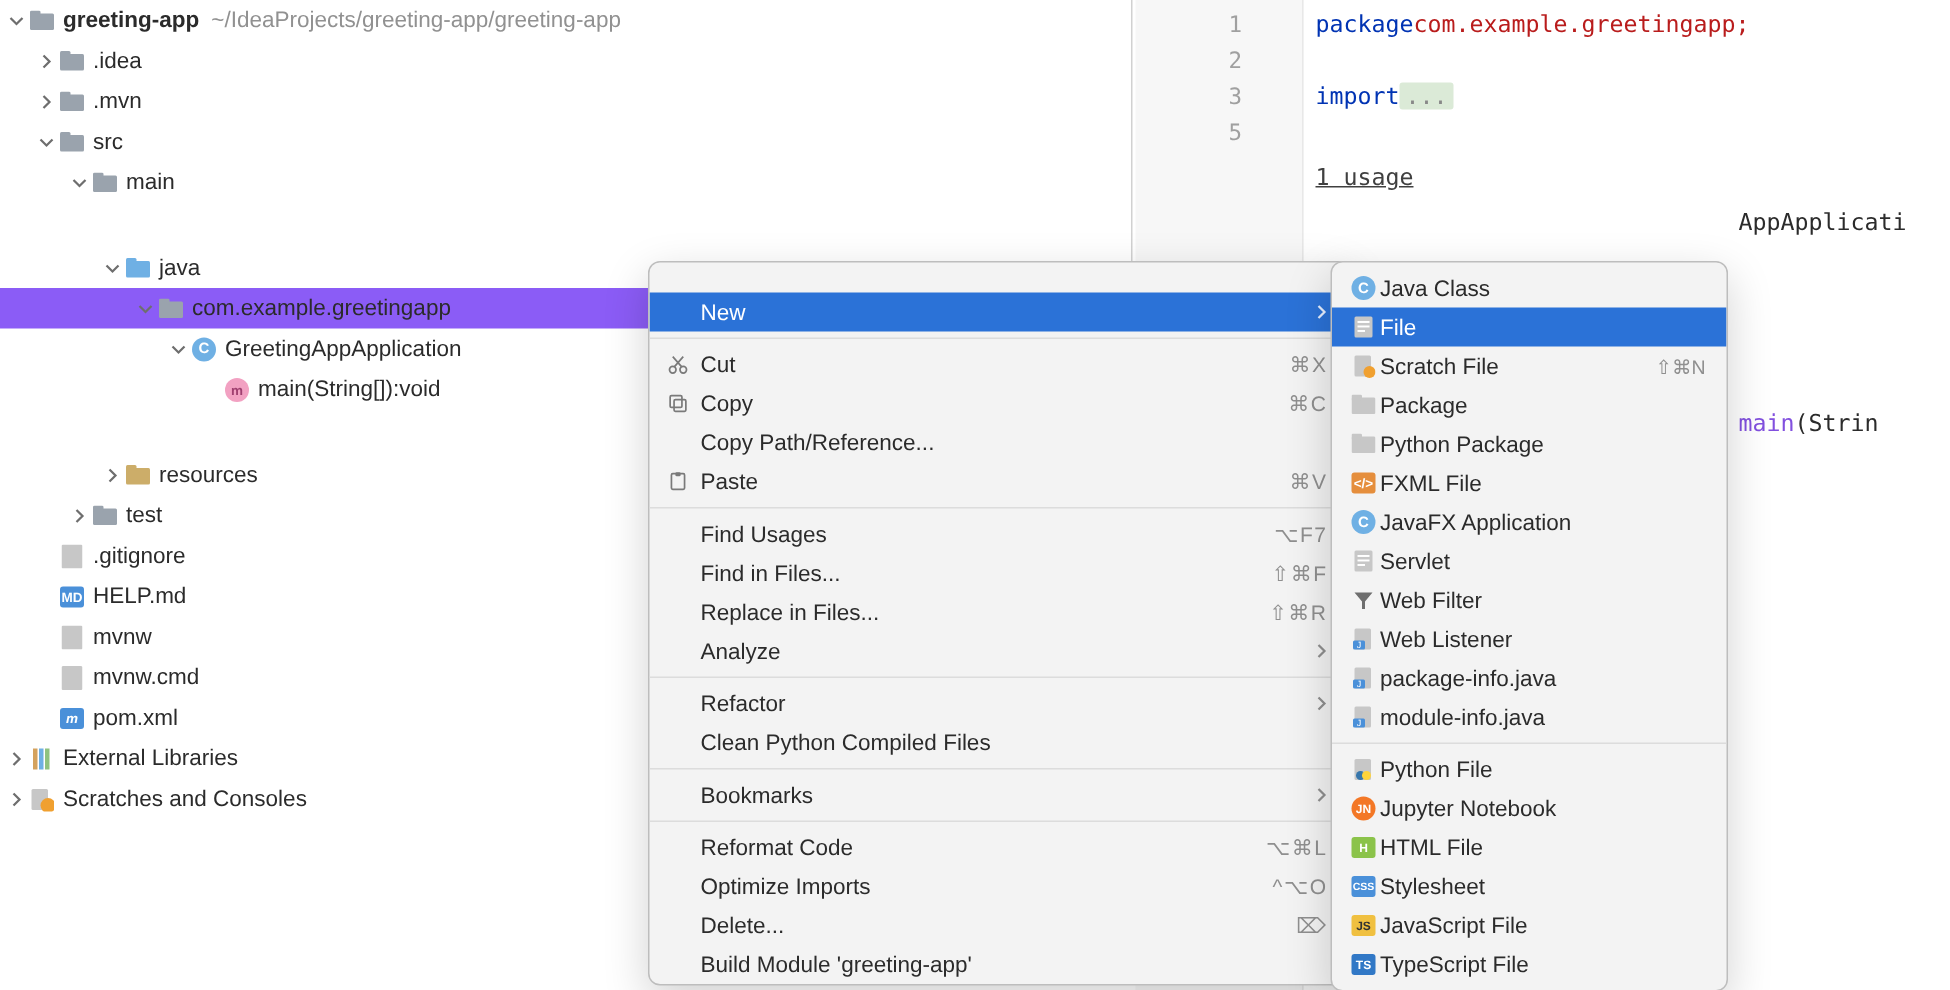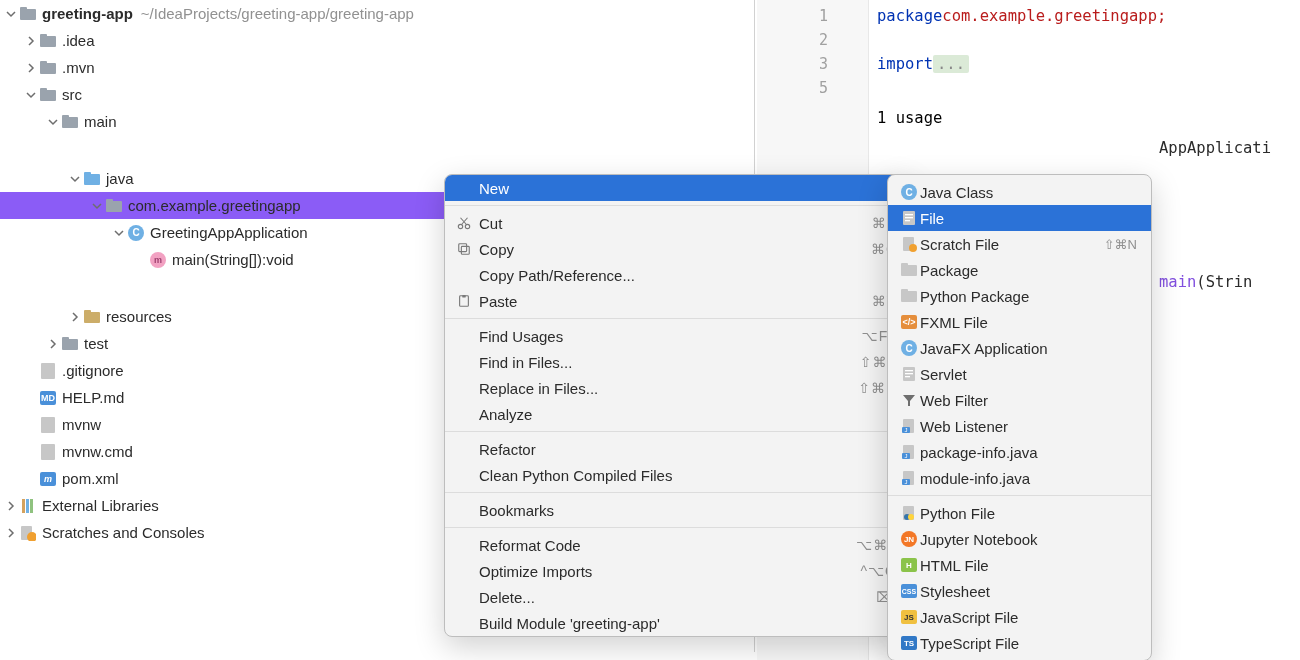--- a/index.html
+++ b/index.html
@@ -98,39 +98,39 @@
     font-size: 15.5px;
     position: relative;
   }
   .code-row {
     height: 24px;
     display: flex;
     align-items: center;
     padding-left: 8px;
     white-space: nowrap;
   }
-  .code-row.usage { color: #000000; height: 36px;}
+  .code-row.usage { color: #404040; height: 36px; text-decoration: underline;}
   .kw { color: #0033b3; }
   .pkg { color: #b91c1c; }
   .dots { background: #dbead7; color:#888; padding: 0 4px; border-radius:2px;}
   .cls { color: #2b2b2b; }
   .meth { color:#8250df;}
 
   
   .context-menu {
     position: absolute;
-    left: 444px;
+    left: 432px;
     top: 174px;
     width: 468px;
     background: #f3f3f3;
     border: 1px solid #bdbdbd;
     border-radius: 8px;
     box-shadow: 0 10px 30px rgba(0,0,0,0.18);
     overflow: hidden;
-    padding-top:0;
+    padding-top:20px;
   }
   .menu-row {
     display: flex;
     align-items: center;
     height: 26px;
     padding: 0 14px 0 12px;
     font-size: 15px;
   }
   .menu-row .mi-icon { width:22px; display:inline-flex; align-items:center;}
   .menu-row .mi-label { flex:1; }

